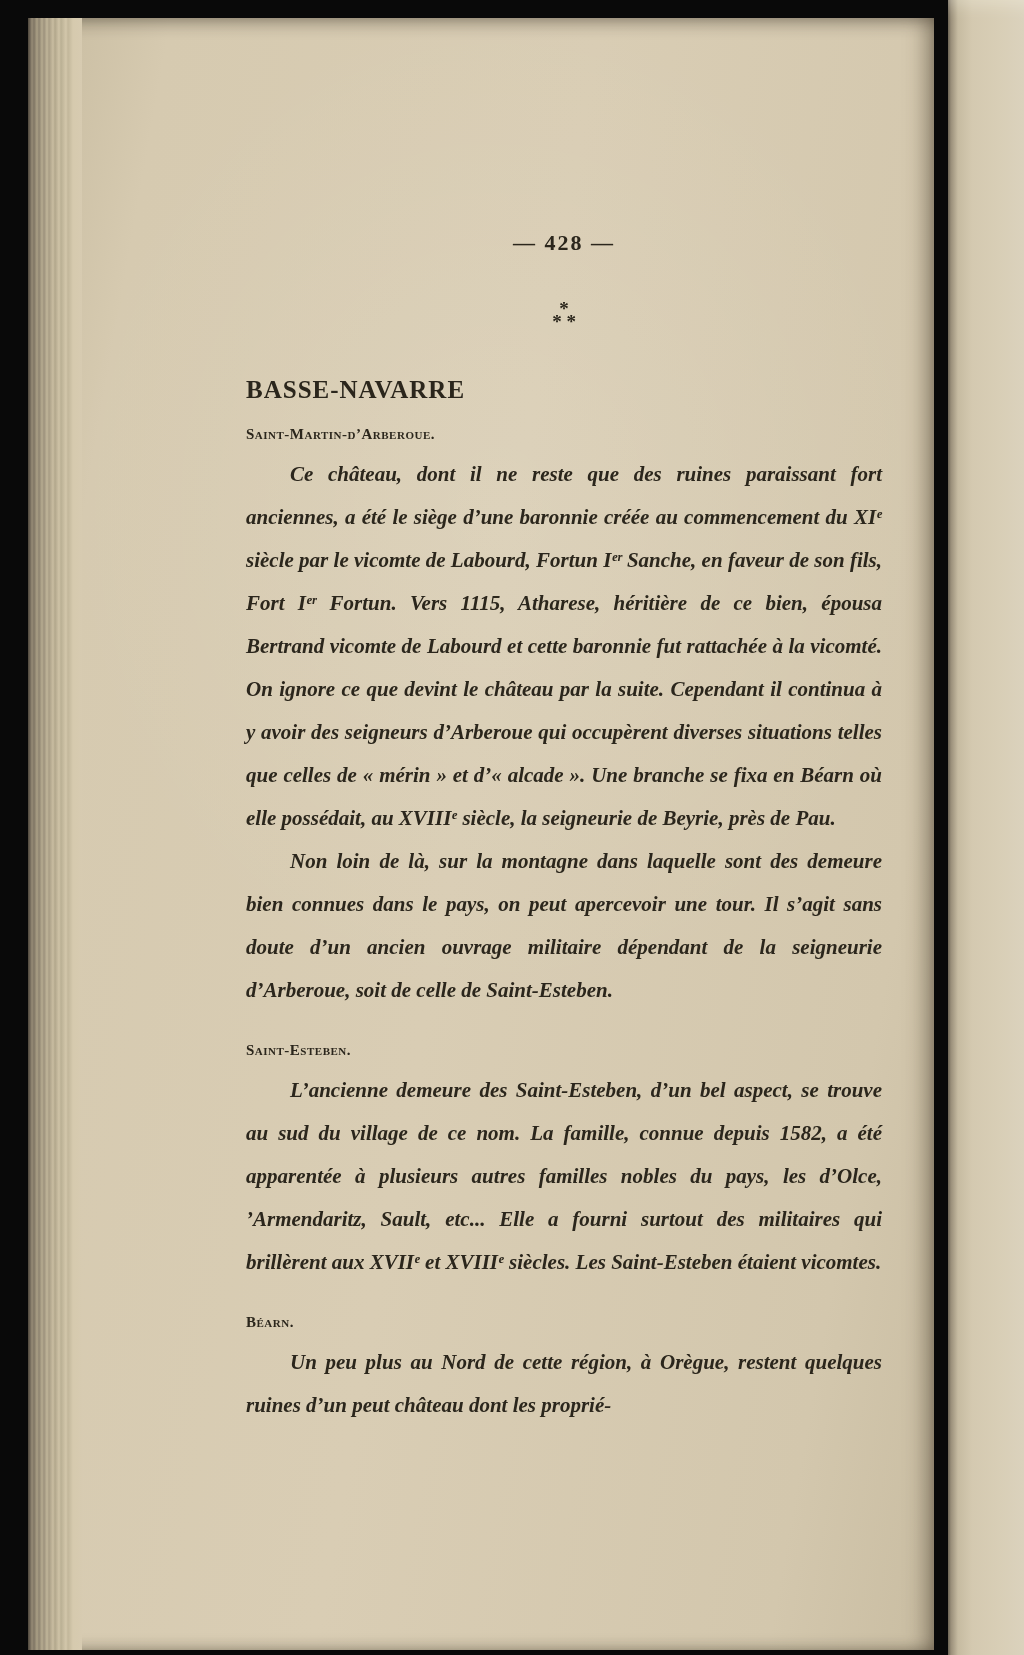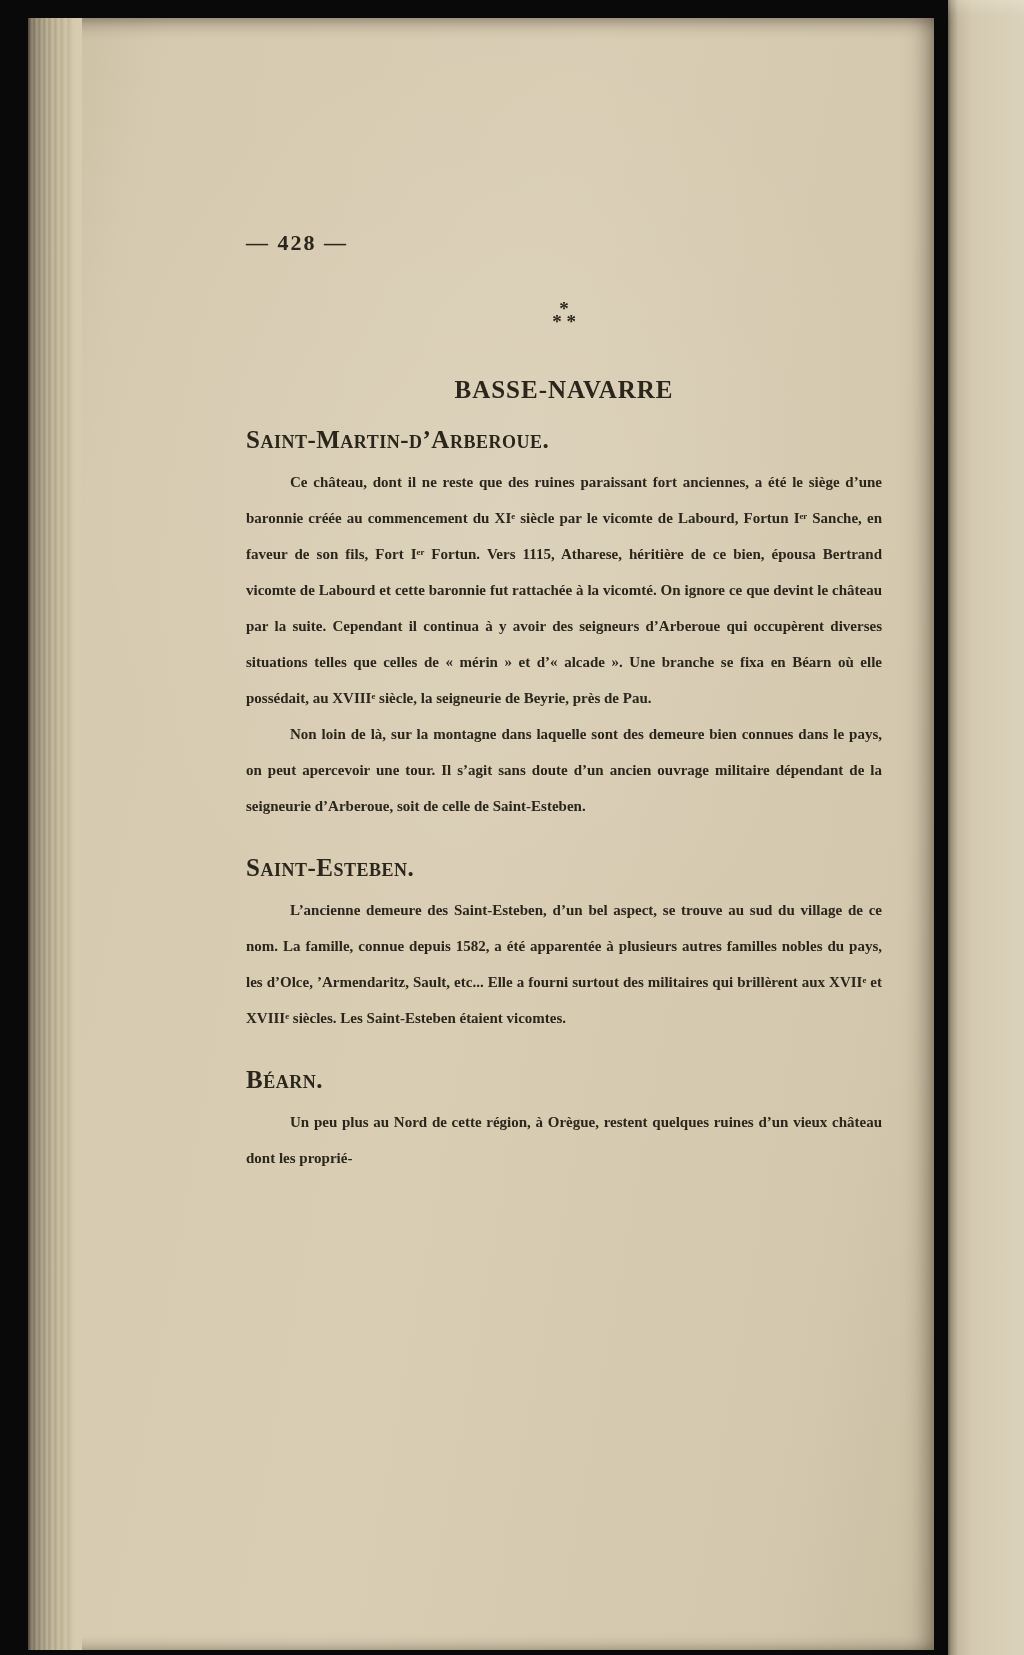--- a/index.html
+++ b/index.html
@@ -42,49 +42,51 @@
     box-shadow: inset 0 18px 16px -12px rgba(255,255,245,0.28);
   }
 
   
   .content {
     position: absolute; left: 218px; top: 0; width: 636px;
     color: #2b261c;
   }
   .page-number {
     margin-top: 212px;
+    text-align: center;
     font-size: 22px; font-weight: bold;
     letter-spacing: 2px;
   }
   .ornament {
     margin-top: 46px;
     text-align: center;
     font-size: 19px; font-weight: bold;
     line-height: 13px;
   }
   .region-heading {
     margin-top: 48px;
-    text-align: center;
+    text-align: left;
     font-size: 25px; font-weight: bold;
     letter-spacing: 1px;
   }
   .section-heading {
     margin-top: 30px; margin-bottom: 10px;
     font-variant: small-caps;
     font-weight: bold;
-    font-size: 25px;
+    font-size: 15px;
     letter-spacing: 0.5px;
   }
   .section-heading.first { margin-top: 22px; }
   p.body-text {
     margin: 0;
-    font-size: 15px; font-weight: bold;
-    line-height: 36px;
+    font-size: 21px; font-weight: bold;
+    line-height: 43px;
     text-align: justify;
     text-indent: 44px;
+    font-style: italic;
   }
 </style>
 </head>
 <body>
 
 <div class="page">
   <div class="page-stack"></div>
 
   <div class="content">
 
@@ -101,18 +103,18 @@
 
     <p class="body-text">Ce château, dont il ne reste que des ruines paraissant fort anciennes, a été le siège d’une baronnie créée au commencement du XIᵉ siècle par le vicomte de Labourd, Fortun Iᵉʳ Sanche, en faveur de son fils, Fort Iᵉʳ Fortun. Vers 1115, Atharese, héritière de ce bien, épousa Bertrand vicomte de Labourd et cette baronnie fut rattachée à la vicomté. On ignore ce que devint le château par la suite. Cependant il continua à y avoir des seigneurs d’Arberoue qui occupèrent diverses situations telles que celles de « mérin » et d’« alcade ». Une branche se fixa en Béarn où elle possédait, au XVIIIᵉ siècle, la seigneurie de Beyrie, près de Pau.</p>
     <p class="body-text">Non loin de là, sur la montagne dans laquelle sont des demeure bien connues dans le pays, on peut apercevoir une tour. Il s’agit sans doute d’un ancien ouvrage militaire dépendant de la seigneurie d’Arberoue, soit de celle de Saint-Esteben.</p>
 
     <div class="section-heading">Saint-Esteben.</div>
 
     <p class="body-text">L’ancienne demeure des Saint-Esteben, d’un bel aspect, se trouve au sud du village de ce nom. La famille, connue depuis 1582, a été apparentée à plusieurs autres familles nobles du pays, les d’Olce, ’Armendaritz, Sault, etc... Elle a fourni surtout des militaires qui brillèrent aux XVIIᵉ et XVIIIᵉ siècles. Les Saint-Esteben étaient vicomtes.</p>
 
     <div class="section-heading">Béarn.</div>
 
-    <p class="body-text">Un peu plus au Nord de cette région, à Orègue, restent quelques ruines d’un vieux château dont les proprié-</p>
+    <p class="body-text">Un peu plus au Nord de cette région, à Orègue, restent quelques ruines d’un peut château dont les proprié-</p>
 
   </div>
 </div>
 
 <div class="next-page"></div>
 
 </body></html>

